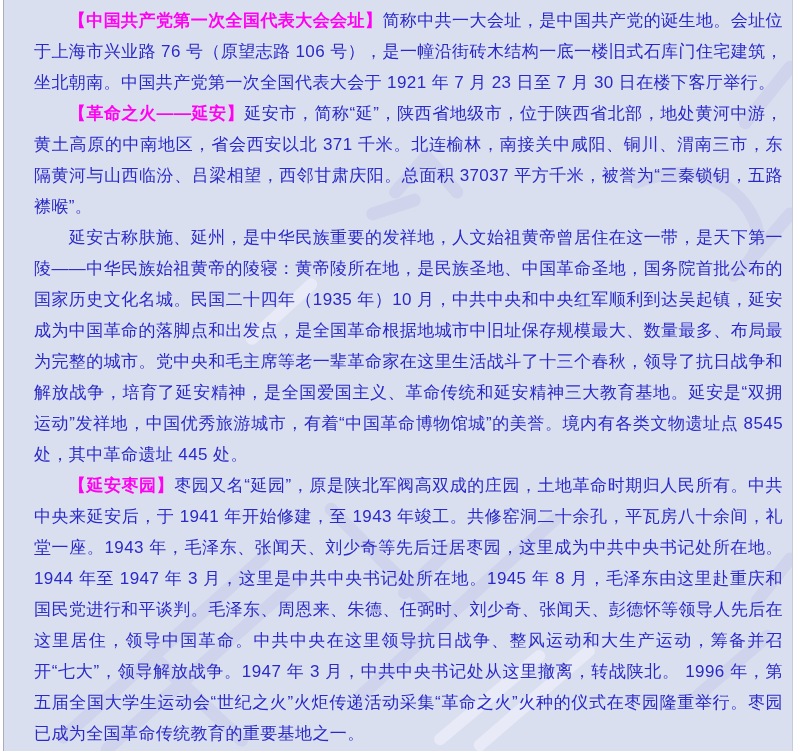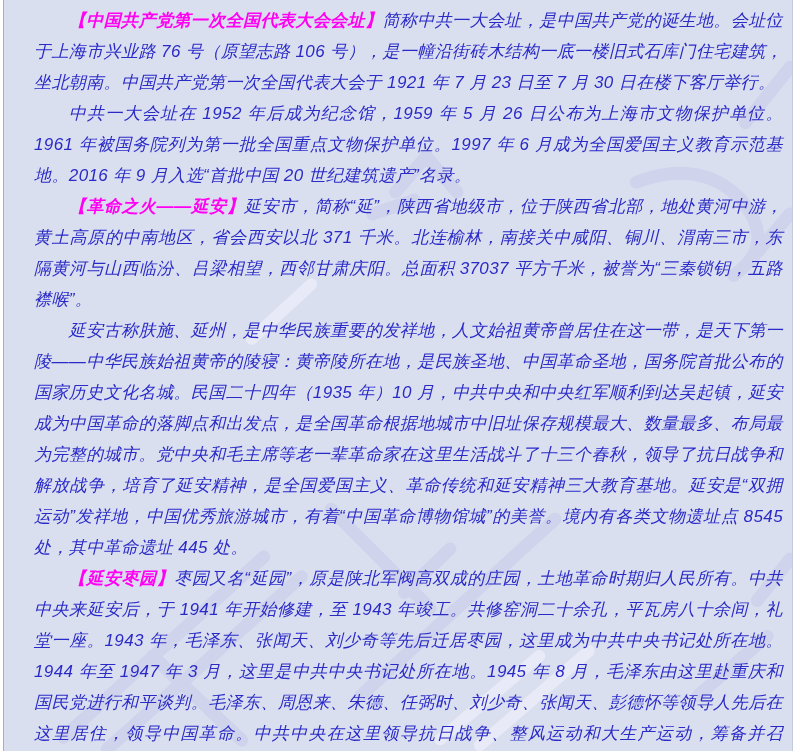--- a/index.html
+++ b/index.html
@@ -7,21 +7,20 @@
     width:795px;height:754px;position:relative;overflow:hidden;
     background:#ffffff;
     font-family:"Liberation Sans","DejaVu Sans",sans-serif;
   }
   .page{
     position:absolute;left:3px;top:0;right:2px;bottom:3px;
     background:#dadff0;
     border-left:1px solid #a8adc0;
     border-right:1px solid #c5cadb;
     overflow:hidden;
-    font-style:italic;
   }
   .watermark{
     position:absolute;left:0;top:0;width:100%;height:100%;
     pointer-events:none;
   }
   .doc{
     position:absolute;left:30px;top:5px;right:9px;
     color:#2a2ac6;
     font-size:17px;
     line-height:31px;
@@ -61,19 +60,18 @@
     </g>
     <g fill="none" stroke="#eef0fa" stroke-width="12" stroke-linecap="round" opacity="0.7">
       <path d="M 440 744 L 540 660"></path>
       <path d="M 480 750 L 590 655"></path>
       <path d="M 250 340 L 310 285"></path>
     </g>
   </svg>
 
   <div class="doc">
     <p><span class="hd">【中国共产党第一次全国代表大会会址】</span><span>简称中共一大会址，是中国共产党的诞生地。会址位于上海市兴业路 76 号（原望志路 106 号），是一幢沿街砖木结构一底一楼旧式石库门住宅建筑，坐北朝南。中国共产党第一次全国代表大会于 1921 年 7 月 23 日至 7 月 30 日在楼下客厅举行。</span></p>
-    <p><span>中共一大会址在 1952 年后成为纪念馆，1959 年 5 月 26 日公布为上海市文物保护单位。1961 年被国务院列为第一批全国重点文物保护单位。1997 年 6 月成为全国爱国主义教育示范基地。2016 年 9 月入选“首批中国 20 世纪建筑遗产”名录。</span></p>
     <p><span class="hd">【革命之火——延安】</span><span>延安市，简称“延”，陕西省地级市，位于陕西省北部，地处黄河中游，黄土高原的中南地区，省会西安以北 371 千米。北连榆林，南接关中咸阳、铜川、渭南三市，东隔黄河与山西临汾、吕梁相望，西邻甘肃庆阳。总面积 37037 平方千米，被誉为“三秦锁钥，五路襟喉”。</span></p>
     <p><span>延安古称肤施、延州，是中华民族重要的发祥地，人文始祖黄帝曾居住在这一带，是天下第一陵——中华民族始祖黄帝的陵寝：黄帝陵所在地，是民族圣地、中国革命圣地，国务院首批公布的国家历史文化名城。民国二十四年（1935 年）10 月，中共中央和中央红军顺利到达吴起镇，延安成为中国革命的落脚点和出发点，是全国革命根据地城市中旧址保存规模最大、数量最多、布局最为完整的城市。党中央和毛主席等老一辈革命家在这里生活战斗了十三个春秋，领导了抗日战争和解放战争，培育了延安精神，是全国爱国主义、革命传统和延安精神三大教育基地。延安是“双拥运动”发祥地，中国优秀旅游城市，有着“中国革命博物馆城”的美誉。境内有各类文物遗址点 8545 处，其中革命遗址 445 处。</span></p>
     <p><span class="hd">【延安枣园】</span><span>枣园又名“延园”，原是陕北军阀高双成的庄园，土地革命时期归人民所有。中共中央来延安后，于 1941 年开始修建，至 1943 年竣工。共修窑洞二十余孔，平瓦房八十余间，礼堂一座。1943 年，毛泽东、张闻天、刘少奇等先后迁居枣园，这里成为中共中央书记处所在地。1944 年至 1947 年 3 月，这里是中共中央书记处所在地。1945 年 8 月，毛泽东由这里赴重庆和国民党进行和平谈判。毛泽东、周恩来、朱德、任弼时、刘少奇、张闻天、彭德怀等领导人先后在这里居住，领导中国革命。中共中央在这里领导抗日战争、整风运动和大生产运动，筹备并召开“七大”，领导解放战争。1947 年 3 月，中共中央书记处从这里撤离，转战陕北。 1996 年，第五届全国大学生运动会“世纪之火”火炬传递活动采集“革命之火”火种的仪式在枣园隆重举行。枣园已成为全国革命传统教育的重要基地之一。</span></p>
   </div>
 
 </div>
 
 </body></html>

